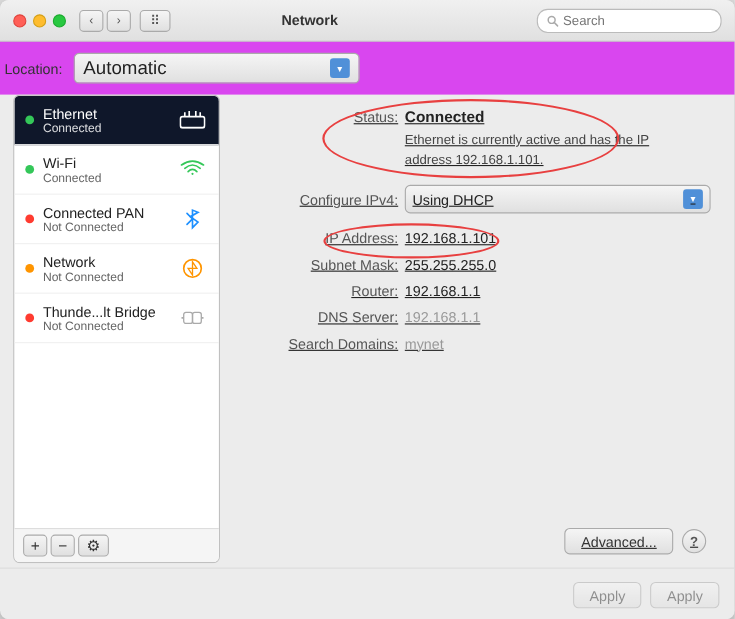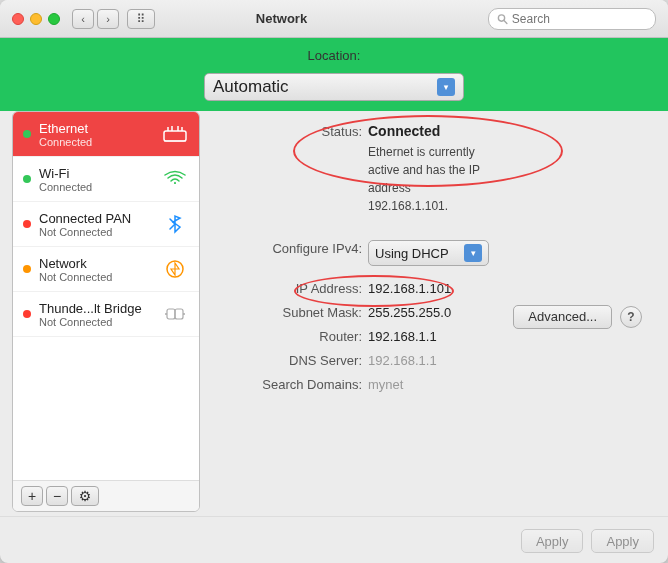--- a/index.html
+++ b/index.html
@@ -116,23 +116,22 @@
       width: 100%;
       color: #aaa;
     }
 
     
     .location-bar {
       display: flex;
       align-items: center;
       padding: 10px 4px;
       gap: 10px;
-      background: #22c55e;
+      background: #d946ef;
       flex-shrink: 0;
-      flex-direction: column;
     }
 
     .location-label {
       font-size: 13px;
       color: #333;
     }
 
     .location-select {
       display: flex;
       align-items: center;
@@ -188,21 +187,21 @@
     .network-item {
       display: flex;
       align-items: center;
       padding: 8px 10px;
       cursor: pointer;
       gap: 8px;
       border-bottom: 1px solid #f0f0f0;
     }
 
     .network-item.active {
-      background: #ef4444;
+      background: #0f172a;
       color: white;
     }
 
     .network-item-info { flex: 1; }
 
     .network-name {
       font-size: 13px;
       font-weight: 500;
     }
 
@@ -260,22 +259,23 @@
 
     .gear-btn {
       width: 28px;
       height: 20px;
     }
 
     
     .detail-panel {
       flex: 1;
       display: flex;
-      flex-direction: row;
+      flex-direction: column;
       padding: 12px 0 0 0;
+      text-decoration: underline;
     }
 
     .detail-content {
       flex: 1;
     }
 
     .status-section {
       margin-bottom: 14px;
       padding: 0 10px;
       position: relative;
@@ -343,21 +343,20 @@
     .configure-select {
       display: flex;
       align-items: center;
       background: linear-gradient(to bottom, #f5f5f5, #e0e0e0);
       border: 1px solid #aaa;
       border-radius: 5px;
       padding: 3px 6px;
       gap: 12px;
       cursor: pointer;
       flex: 1;
-      margin-top: 11px;
     }
 
     .configure-select span { flex: 1; font-size: 13px; }
 
     
     .info-row {
       display: flex;
       align-items: center;
       gap: 6px;
       margin-bottom: 8px;

